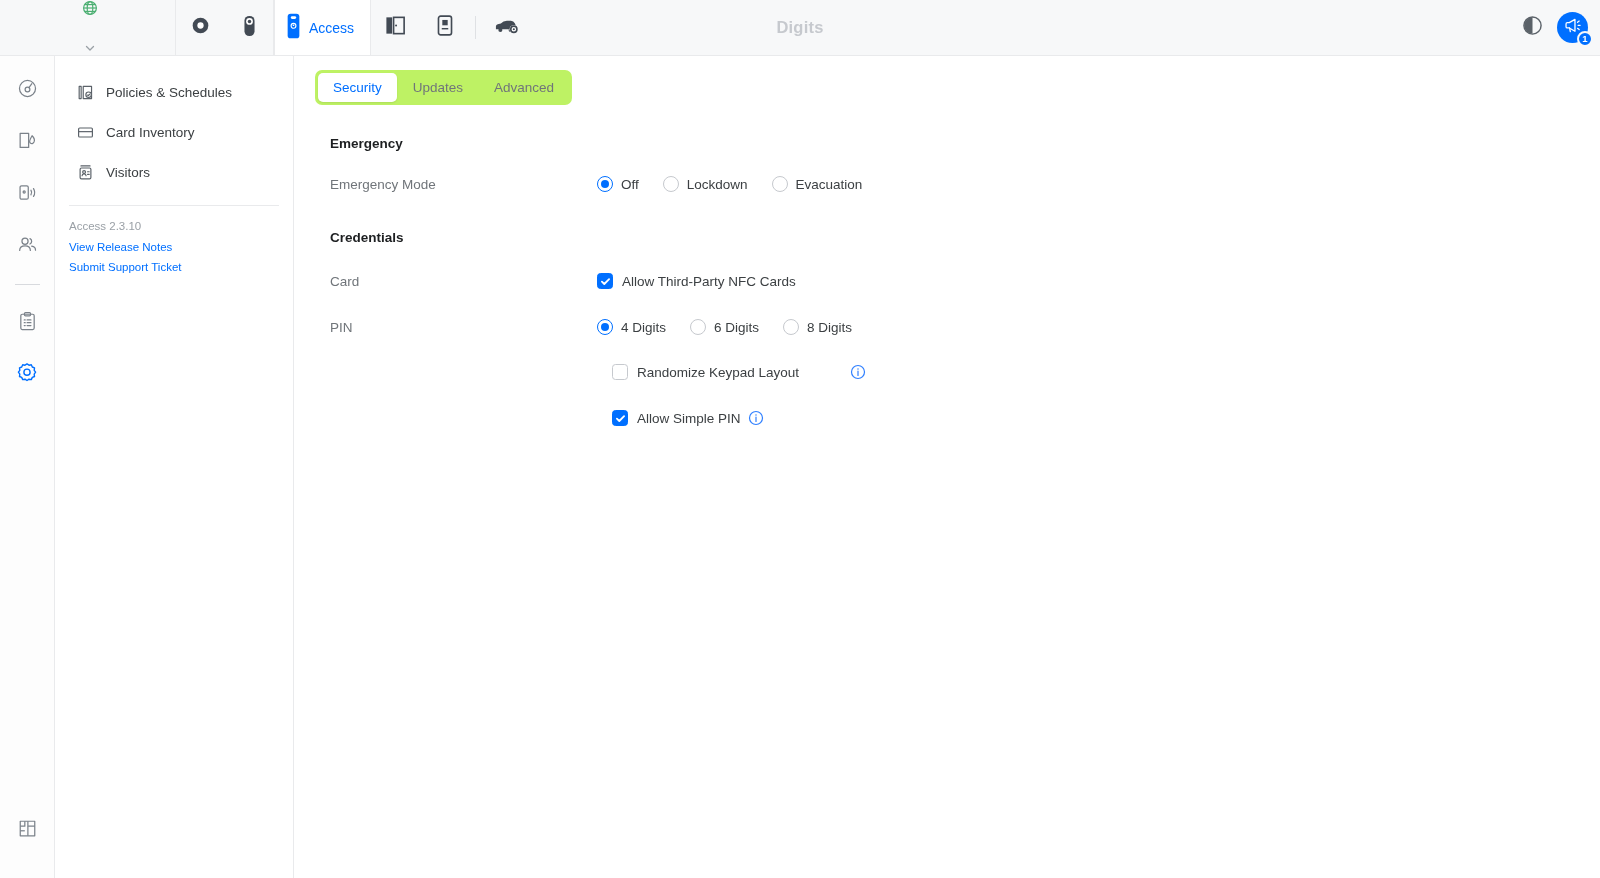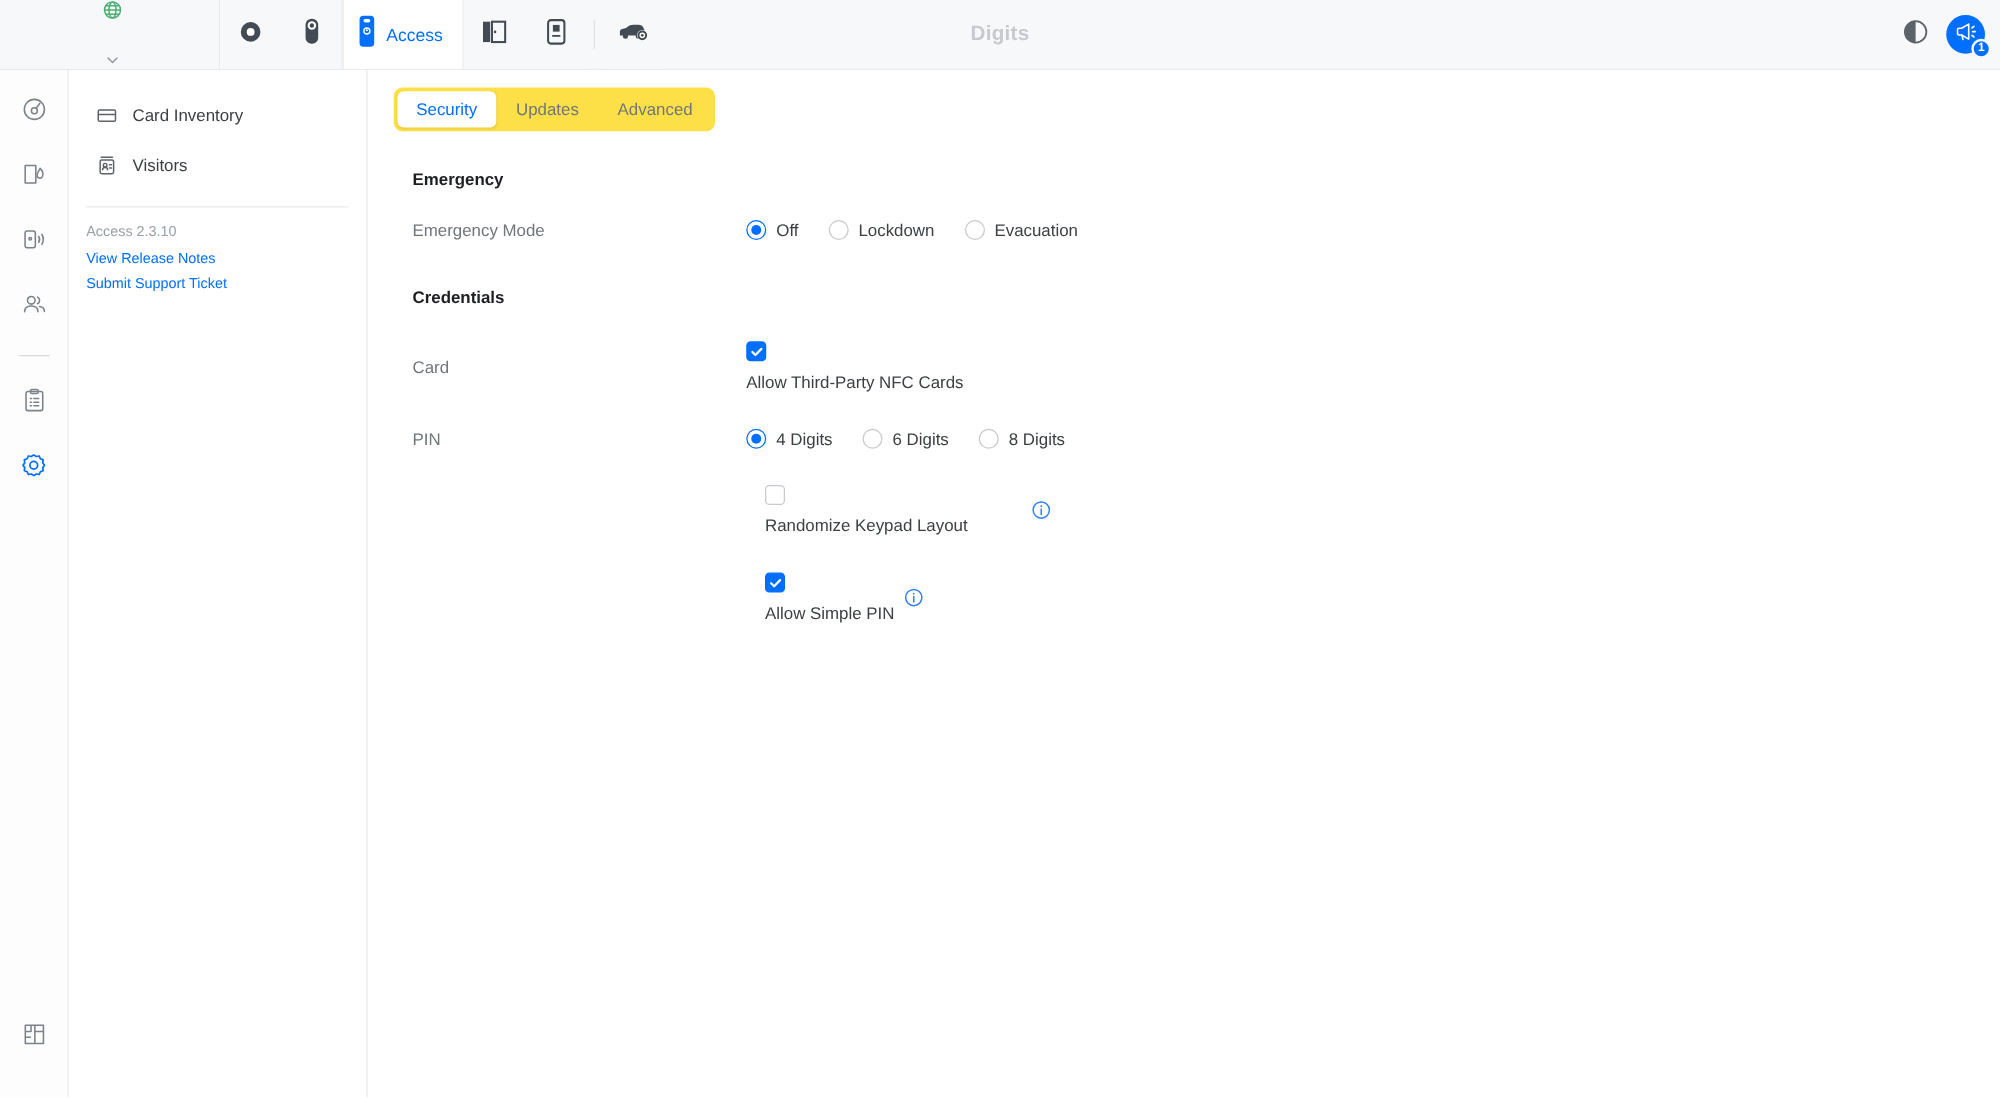--- a/index.html
+++ b/index.html
@@ -126,21 +126,21 @@
     margin-bottom: 8px; cursor: pointer; text-decoration: none;
   }
 
   
   .content {
     position: absolute; left: 295px; top: 56px;
     width: 1305px; height: 822px;
     background: #ffffff; padding: 14px 0 0 20px;
   }
   .tabs {
-    display: inline-flex; background: #fde047; border-radius: 7px;
+    display: inline-flex; background: #bef264; border-radius: 7px;
     padding: 3px; gap: 1px;
   }
   .tab {
     height: 29px; padding: 0 15px; border-radius: 5px;
     display: flex; align-items: center; justify-content: center;
     font-size: 13.5px; color: #70757a; cursor: pointer; white-space: nowrap;
   }
   .tab.active {
     background: #ffffff; color: #006fff;
     box-shadow: 0 1px 2px rgba(0,0,0,.09);
@@ -165,21 +165,21 @@
     border: 1.5px solid #c6c9ce; background: #fff;
     display: flex; align-items: center; justify-content: center;
     flex-shrink: 0;
   }
   .radio-opt.sel .radio-box { border-color: #006fff; border-width: 1.5px; }
   .radio-dot { width: 8px; height: 8px; border-radius: 50%; background: #006fff; display: none; }
   .radio-opt.sel .radio-dot { display: block; }
   .radio-label { font-size: 13.5px; color: #3c4043; white-space: nowrap; }
 
   
-  .check-opt { display: flex; align-items: flex-start; gap: 9px; cursor: pointer; flex-direction: column; }
+  .check-opt { display: flex; align-items: flex-end; gap: 9px; cursor: pointer; }
   .check-box {
     width: 16px; height: 16px; border-radius: 3.5px;
     border: 1.5px solid #c6c9ce; background: #fff;
     display: flex; align-items: center; justify-content: center;
     flex-shrink: 0;
   }
   .check-opt.sel .check-box { background: #006fff; border-color: #006fff; }
   .check-tick { display: none; }
   .check-opt.sel .check-tick { display: block; }
   .check-label { font-size: 13.5px; color: #3c4043; white-space: nowrap; }
@@ -383,20 +383,31 @@
         <path d="M3.4 13.4 L8.2 13.4"></path>
       </svg>
     </span>
   </div>
 
 </div>
 
 <div class="sidebar">
 
 
+  <div class="nav-item">
+    <span class="nav-ico">
+      <svg width="17" height="17" viewBox="0 0 18 18" fill="none" stroke="#5b6269" stroke-width="1.25" stroke-linejoin="round">
+        <path d="M2.3 2.6 L4.4 2.6 L4.4 15.4 L2.3 15.4 Z"></path>
+        <path d="M6.6 2.6 L15.4 2.6 L15.4 15.4 L6.6 15.4 Z"></path>
+        <circle cx="12.3" cy="11.4" r="2.9" fill="#ffffff"></circle>
+        <polyline points="11,11.4 12,12.4 13.7,10.4"></polyline>
+      </svg>
+    </span>
+    <span class="nav-label">Policies &amp; Schedules</span>
+  </div>
 
   <div class="nav-item">
     <span class="nav-ico">
       <svg width="17" height="17" viewBox="0 0 18 18" fill="none" stroke="#5b6269" stroke-width="1.25">
         <rect x="1.7" y="4.2" width="14.6" height="9.6" rx="1.2"></rect>
         <line x1="1.7" y1="8.1" x2="16.3" y2="8.1"></line>
       </svg>
     </span>
     <span class="nav-label">Card Inventory</span>
   </div>

